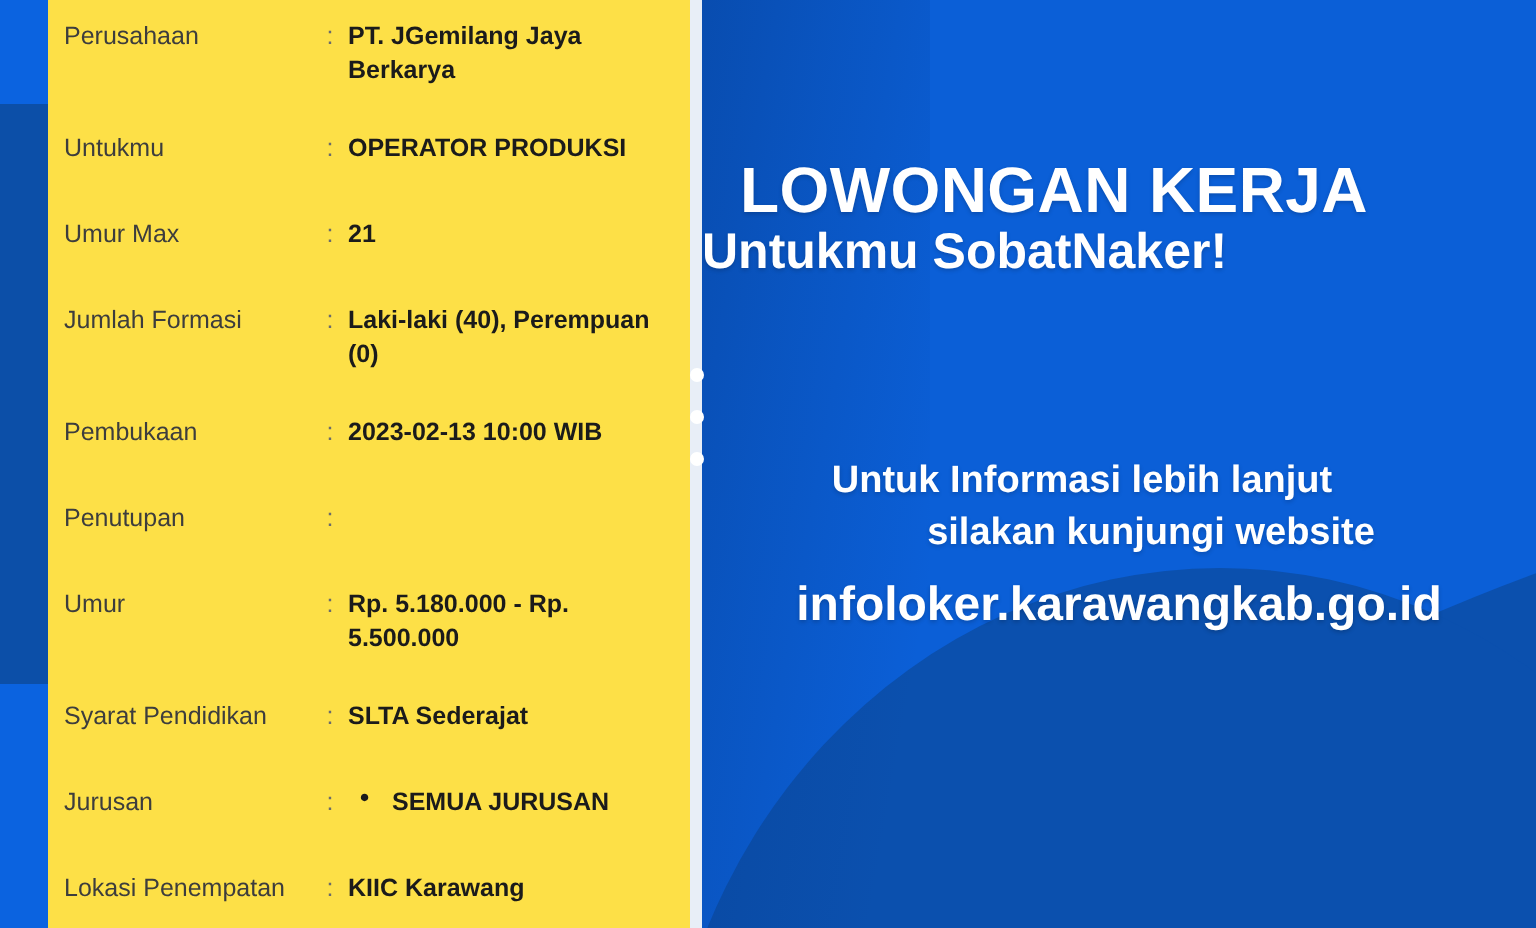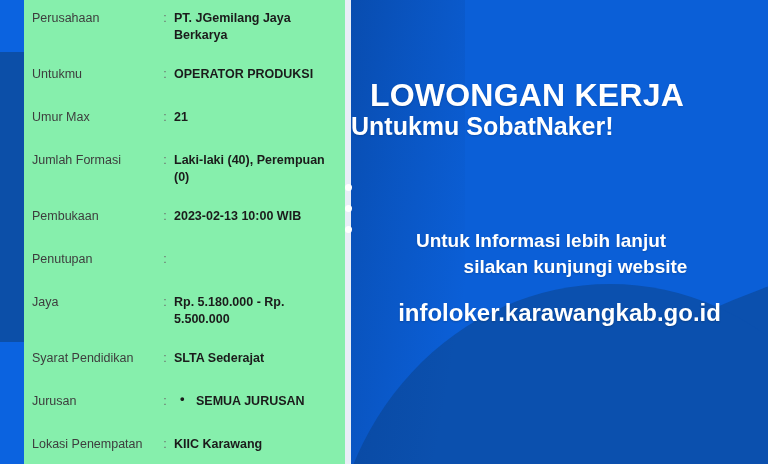--- a/index.html
+++ b/index.html
@@ -77,21 +77,21 @@
     background: #0B63E0;
   }
 
   
   .card {
     position: absolute;
     left: 24px;
     top: 0;
     width: 327px;
     height: 464px;
-    background: #86efac;
+    background: #fde047;
   }
   .card-edge {
     position: absolute;
     left: 345px;
     top: 0;
     width: 6px;
     height: 464px;
     background: #e8eef7;
   }
   .punch-dot {
@@ -221,21 +221,21 @@
     text-align: center;
     color: #ffffff;
     font-size: 19px;
     font-weight: 700;
     line-height: 26px;
     text-shadow: 0 1px 2px rgba(0,0,0,0.18);
   }
   .website {
     position: absolute;
     left: 0;
-    top: 298px;
+    top: 288px;
     width: 417px;
     text-align: center;
     color: #ffffff;
     font-size: 24px;
     font-weight: 700;
     line-height: 30px;
     text-shadow: 0 1px 2px rgba(0,0,0,0.2);
   }
 </style>
 </head>
@@ -278,21 +278,21 @@
         <div class="row">
           <div class="cell-label">Pembukaan</div>
           <div class="cell-colon">:</div>
           <div class="cell-value">2023-02-13 10:00 WIB</div>
         </div>
         <div class="row">
           <div class="cell-label">Penutupan</div>
           <div class="cell-colon">:</div>
         </div>
         <div class="row tall">
-          <div class="cell-label">Jaya</div>
+          <div class="cell-label">Umur</div>
           <div class="cell-colon">:</div>
           <div class="cell-value">Rp. 5.180.000 - Rp. 5.500.000</div>
         </div>
         <div class="row">
           <div class="cell-label">Syarat Pendidikan</div>
           <div class="cell-colon">:</div>
           <div class="cell-value">SLTA Sederajat</div>
         </div>
         <div class="row">
           <div class="cell-label">Jurusan</div>

